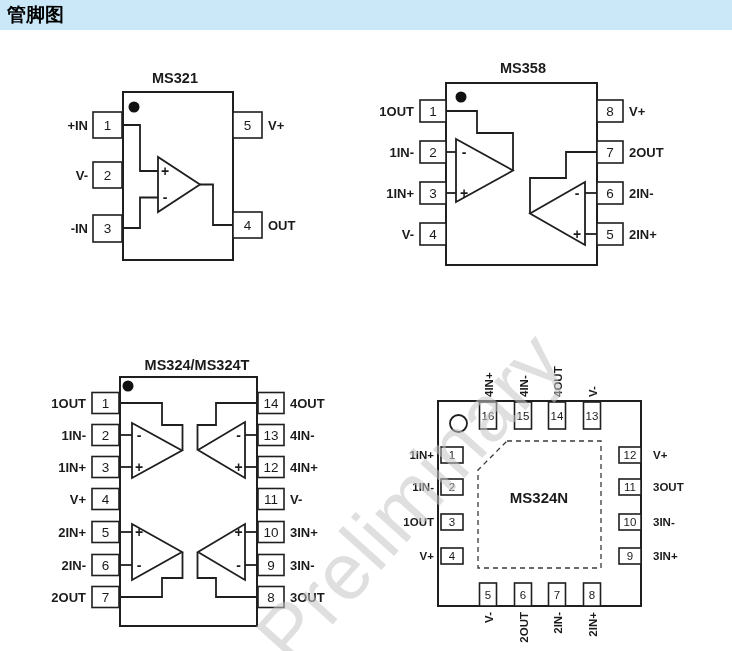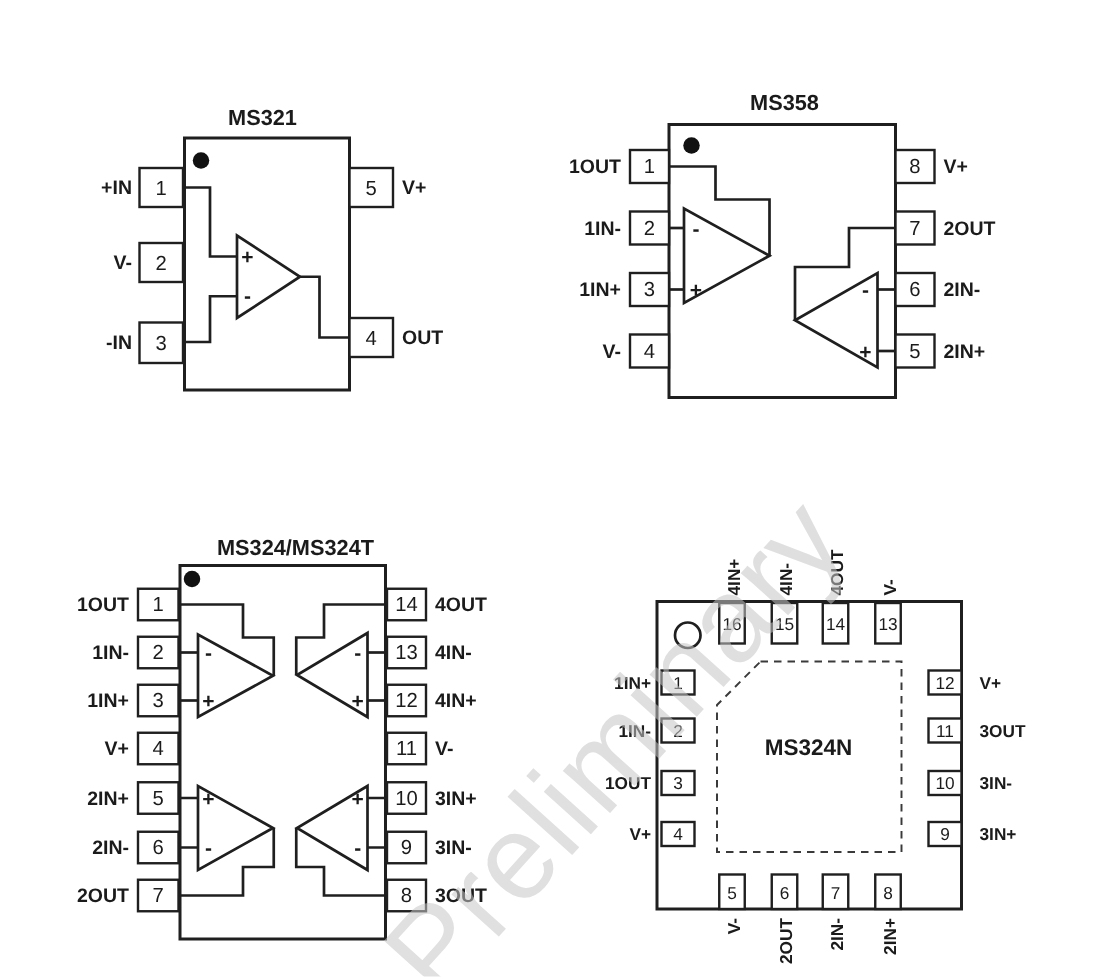--- a/index.html
+++ b/index.html
@@ -26,20 +26,23 @@
   .chipname{font-size:15px;font-weight:600;}
   .wm{position:absolute;left:140px;top:452px;width:540px;text-align:center;
       font-size:80px;color:#c6c6c6;opacity:.55;transform:rotate(-48deg);
       letter-spacing:1px;pointer-events:none;z-index:5;}
 </style>
 </head>
 <body>
 
 <div class="stage">
 
+  <div class="header">
+    <span>管脚图</span>
+  </div>
 
   <svg style="left:55px;top:65px" width="270" height="210" viewBox="0 0 270 210">
     <text class="t" x="120" y="18" text-anchor="middle">MS321</text>
     <rect class="chip" x="68" y="27" width="110" height="168"></rect>
     <circle class="dot" cx="79" cy="42" r="5.5"></circle>
 
     <path class="wire" d="M67 60 H85 V106 H103"></path>
     <path class="wire" d="M67 163 H85 V132.5 H103"></path>
     <path class="wire" d="M145 119.5 H158 V160 H178"></path>
     <polygon class="tri" points="103,92 103,147 145,119.5"></polygon>

